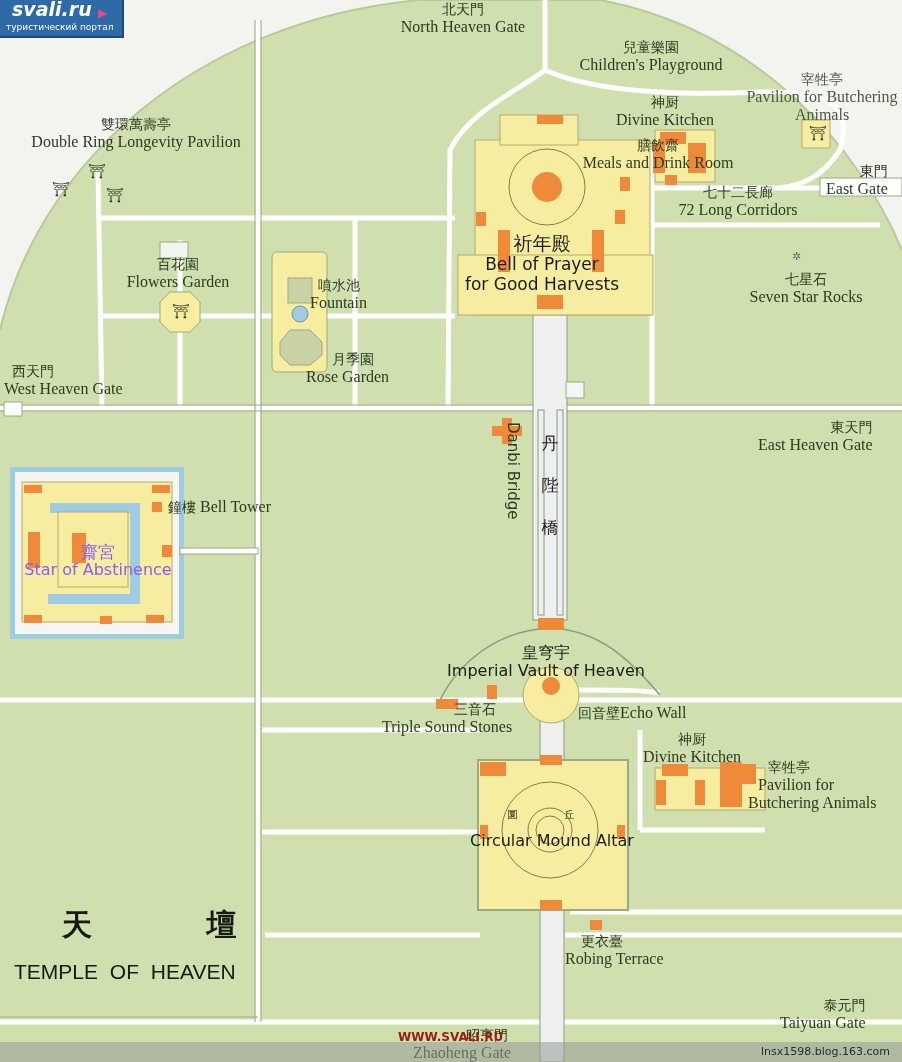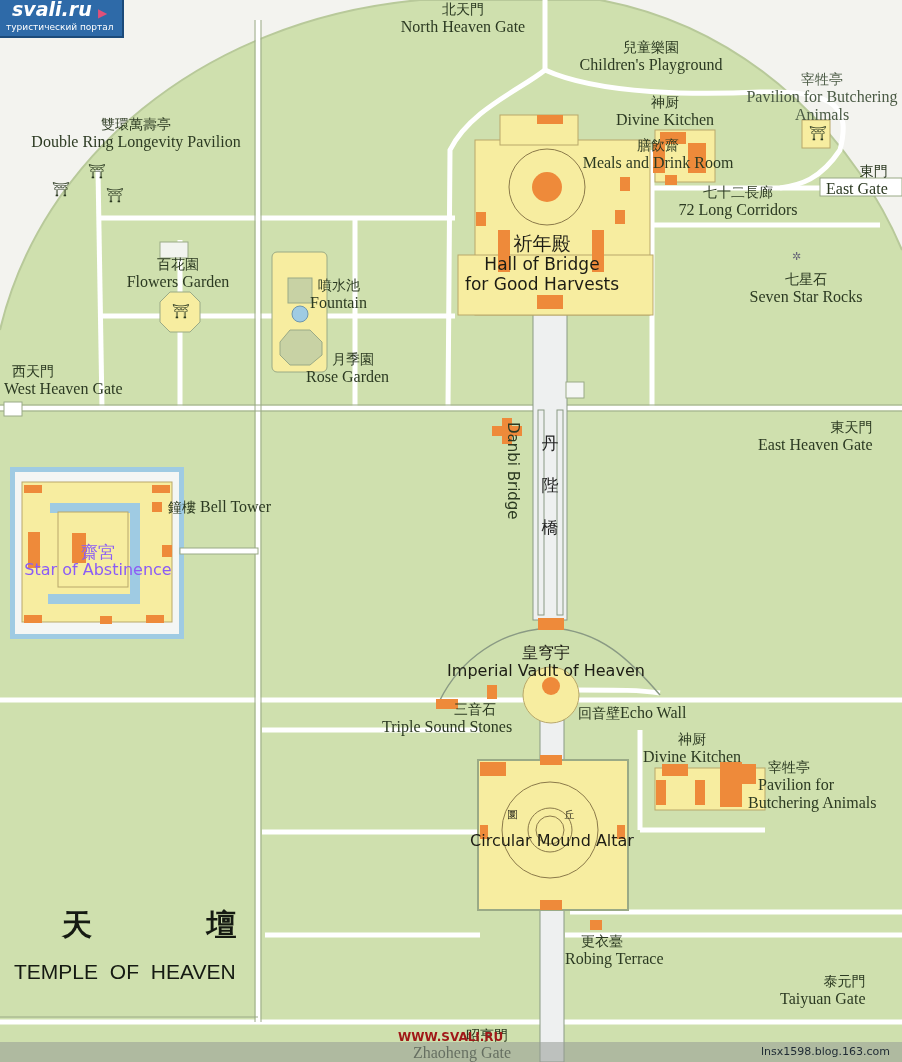--- a/index.html
+++ b/index.html
@@ -193,21 +193,21 @@
   <span class="zh">膳飲齋</span><span>Meals and Drink Room</span>
 </div>
 <div class="lbl" style="left:826px;top:162px;text-align:right;">
   <span class="zh" style="text-align:right;">東門</span><span>East Gate</span>
 </div>
 <div class="lbl c" style="left:738px;top:183px;">
   <span class="zh">七十二長廊</span><span>72 Long Corridors</span>
 </div>
 <div class="lbl c sans" style="left:542px;top:232px;font-size:17px;line-height:20px;color:#1c1c14;">
   <span class="zh" style="font-size:19px;line-height:22px;">祈年殿</span>
-  <span style="display:block;">Hall of Bridge</span>
+  <span style="display:block;">Bell of Prayer</span>
   <span style="display:block;">for Good Harvests</span>
 </div>
 <div class="lbl c" style="left:806px;top:270px;">
   <span class="zh">七星石</span><span>Seven Star Rocks</span>
 </div>
 <div class="lbl c" style="left:178px;top:255px;">
   <span class="zh">百花園</span><span>Flowers Garden</span>
 </div>
 <div class="lbl" style="left:310px;top:276px;">
   <span class="zh" style="padding-left:8px;">噴水池</span><span>Fountain</span>
@@ -252,21 +252,21 @@
   <span style="display:block;padding-left:10px;">Pavilion for</span>
   <span style="display:block;">Butchering Animals</span>
 </div>
 <div class="lbl c sans" style="left:552px;top:806px;font-size:16px;color:#1c1c14;">
   <span class="zh" style="font-size:10px;letter-spacing:22px;margin-bottom:8px;">圜 丘</span><span>Circular Mound Altar</span>
 </div>
 <div class="lbl" style="left:565px;top:932px;">
   <span class="zh" style="padding-left:16px;">更衣臺</span><span>Robing Terrace</span>
 </div>
 <div class="lbl" style="left:780px;top:972px;text-align:right;">
-  <span class="zh" style="text-align:right;">泰元門</span><span>Taiyuan Gate</span>
+  <span class="zh" style="text-align:right;margin-top:24px;">泰元門</span><span>Taiyuan Gate</span>
 </div>
 <div class="lbl c" style="left:462px;top:1026px;">
   <span class="zh" style="padding-left:50px;">昭亨門</span><span>Zhaoheng Gate</span>
 </div>
 
 <div class="title-zh">天 壇</div>
 <div class="title-en">TEMPLE OF HEAVEN</div>
 
 <div class="footer-bar"></div>
 <div class="wm">WWW.SVALI.RU</div>

